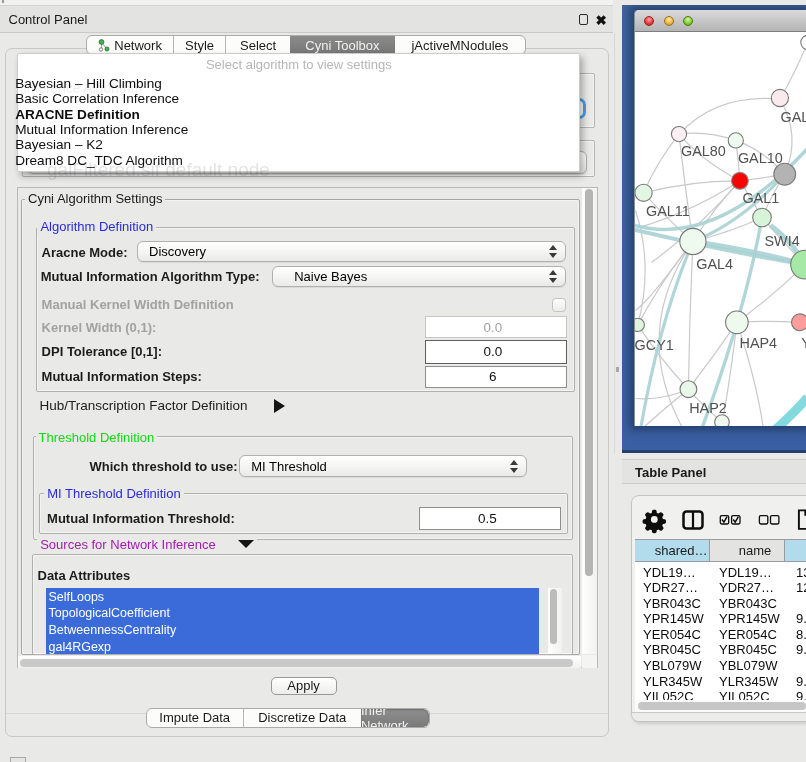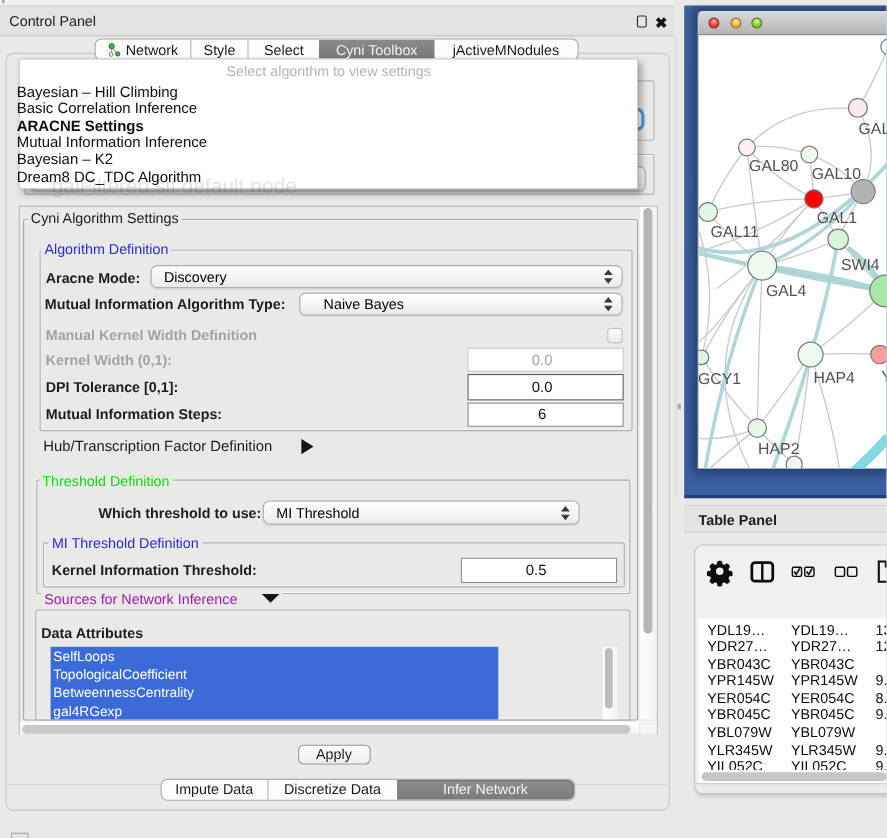--- a/index.html
+++ b/index.html
@@ -54,21 +54,21 @@
 <div class="abs group" style="left:21.5px;top:139.7px;width:573px;height:37.8px;border-color:#b4b4b4;"></div>
 <div class="abs combo" style="left:27px;top:151px;width:559.5px;height:23.4px;"></div>
 
 <div class="abs" style="left:17.4px;top:52.7px;width:562.8px;height:119.2px;background:#ffffff;border:1px solid #cccccc;border-radius:2px;box-shadow:3px 4px 7px rgba(0,0,0,0.3);"></div>
 <div class="abs" style="left:17.4px;top:57px;width:562.8px;text-align:center;font-size:13px;color:#b5b5b5;">Select algorithm to view settings</div>
 <div class="abs" style="left:23px;top:81px;font-size:13.8px;color:rgba(40,40,40,0.08);white-space:nowrap;">Inference Algorithm</div>
 <div class="abs" style="left:47px;top:158.5px;font-size:19px;color:rgba(40,40,40,0.13);white-space:nowrap;">galFiltered.sif default node</div>
 <div class="abs" style="left:15.2px;top:76.2px;font-size:13.6px;color:#0e0e0e;line-height:15.3px;white-space:nowrap;">
 Bayesian – Hill Climbing<br>
 Basic Correlation Inference<br>
-<b>ARACNE Settings</b><br>
+<b>ARACNE Definition</b><br>
 Mutual Information Inference<br>
 Bayesian – K2<br>
 Dream8 DC_TDC Algorithm
 </div>
 
 <div class="abs" style="left:17.2px;top:187px;width:580.5px;height:481px;border:1px solid #b8b8b6;background:#e9e9e7;"></div>
 
 <div class="abs" style="left:582px;top:188px;width:14.5px;height:466px;background:linear-gradient(90deg,#ffffff,#f1f1ef);"></div>
 <div class="abs" style="left:584.5px;top:189px;width:8px;height:387px;background:#b5b5b5;border-radius:4.5px;"></div>
 
@@ -122,37 +122,37 @@
     <span style="position:absolute;left:11.5px;top:3px;font-size:13px;">MI Threshold</span>
     <div class="carr" style="right:8px;top:3.5px;">
       <div class="u"></div>
       <div class="d"></div>
     </div>
   </div>
 
 <div class="abs group" style="left:39.2px;top:493px;width:528.4px;height:40.6px;border-color:#b0b0b0;"></div>
 <div class="abs gtitle" style="left:44.2px;top:486.3px;color:#2a2ae0;">MI Threshold Definition</div>
 
-<div class="abs b13" style="left:47.1px;top:510.5px;">Kernel Information Threshold:</div>
+<div class="abs b13" style="left:47.1px;top:510.5px;">Mutual Information Threshold:</div>
 <div class="abs field" style="left:419.4px;top:506.6px;width:142px;height:23.4px;line-height:21px;">0.5</div>
 
 <div class="abs group" style="left:32.1px;top:553.8px;width:541.4px;height:101.5px;border-color:#b0b0b0;"></div>
 <div class="abs gtitle" style="left:37.2px;top:537px;color:#a21caf;text-align:right;">Sources for Network Inference <span style="display:inline-block;width:0;height:0;border-top:8.3px solid #151515;border-left:8.5px solid transparent;border-right:8.5px solid transparent;vertical-align:1px;margin-left:19px;"></span></div>
 
 <div class="abs b13" style="left:37.5px;top:567.5px;">Data Attributes</div>
-<div class="abs" style="left:46px;top:587.8px;width:407px;height:66.5px;background:#3a6bd8;color:#fff;font-size:12.5px;line-height:16.6px;padding:1px 0 0 2.5px;">SelfLoops<br>TopologicalCoefficient<br>BetweennessCentrality<br>gal4RGexp</div>
+<div class="abs" style="left:46px;top:587.8px;width:493px;height:66.5px;background:#3a6bd8;color:#fff;font-size:12.5px;line-height:16.6px;padding:1px 0 0 2.5px;">SelfLoops<br>TopologicalCoefficient<br>BetweennessCentrality<br>gal4RGexp</div>
 <div class="abs" style="left:547.5px;top:587.8px;width:14px;height:66.5px;background:linear-gradient(90deg,#ffffff,#f1f1ef);"></div>
 <div class="abs" style="left:549.9px;top:588.6px;width:7.6px;height:55px;background:#bcbcbc;border-radius:4px;"></div>
 
 <div class="abs" style="left:582px;top:655px;width:14.5px;height:12.5px;background:#f4f4f2;"></div>
 
 <div class="abs" style="left:270.5px;top:677px;width:66.2px;height:17.5px;background:linear-gradient(#ffffff,#ededeb);border:1px solid #999997;border-radius:5px;text-align:center;font-size:13px;line-height:16px;color:#1a1a1a;">Apply</div>
 
 <div class="abs" style="left:5.5px;top:712.7px;width:602px;height:1px;background:#d6d6d4;"></div>
-<div class="abs" style="left:145.8px;top:707.9px;width:377px;height:20.2px;background:#fcfcfa;border:1px solid #ababab;border-radius:6px;display:flex;overflow:hidden;font-size:13px;color:#1a1a1a;">
+<div class="abs" style="left:145.8px;top:707.9px;width:284px;height:20.2px;background:#fcfcfa;border:1px solid #ababab;border-radius:6px;display:flex;overflow:hidden;font-size:13px;color:#1a1a1a;">
   <div class="seg" style="width:96.8px;border-right:1px solid #b6b6b6;">Impute Data</div>
   <div class="seg" style="width:117.3px;">Discretize Data</div>
   <div class="seg" style="flex:1;background:linear-gradient(#8f8f8f,#7a7a7a);color:#f1f1ef;border-radius:0 6px 6px 0;box-shadow:inset 0 1px 2px rgba(0,0,0,0.25);">Infer Network</div>
 </div>
 
 <div class="abs" style="left:10px;top:757px;width:16px;height:12px;background:#e4e4e2;border:1px solid #a8a8a8;"></div>
 
 <div class="abs" style="left:613px;top:0;width:193px;height:459px;background:#e9e9e7;"></div>
 <div class="abs" style="left:613.5px;top:33px;width:1px;height:420px;background:#d8d8d6;"></div>
 <div class="abs" style="left:616px;top:367px;width:3px;height:5px;background:#a8a8a8;"></div>
@@ -263,20 +263,25 @@
       <rect x="719.2" y="514.1" width="8.4" height="8.4" rx="1.4"></rect>
       <rect x="730.5" y="514.1" width="8.4" height="8.4" rx="1.4"></rect>
       <rect x="758.3" y="514.1" width="8.4" height="8.4" rx="1.4"></rect>
       <rect x="769.4" y="514.1" width="8.4" height="8.4" rx="1.4"></rect>
     </g>
     <path d="M720.8 518 l2 2.6 3.2 -5.4" stroke="#0d0d0d" stroke-width="1.5" fill="none"></path>
     <path d="M732.1 518 l2 2.6 3.2 -5.4" stroke="#0d0d0d" stroke-width="1.5" fill="none"></path>
     <path d="M797.8 508.9 h6.4 l4.5 4.5 v14 h-10.9 z M804.2 508.9 v4.5 h4.5" fill="none" stroke="#0d0d0d" stroke-width="1.9"></path>
   </svg>
   
+  <div style="position:absolute;left:3.6px;top:43.3px;right:0;height:23.2px;display:flex;font-size:13px;color:#1a1a1a;border-top:1px solid #9b9b9b;border-bottom:1px solid #9b9b9b;">
+    <div style="width:74.1px;background:#b2dcec;border-right:1px solid #9b9b9b;text-align:right;padding:3.5px 1px 0 0;">shared…</div>
+    <div style="width:75.7px;background:#e3e3e1;border-right:1px solid #9b9b9b;text-align:right;padding:3.5px 13px 0 0;">name</div>
+    <div style="flex:1;background:#b2dcec;"></div>
+  </div>
   
   <div style="position:absolute;left:3.6px;top:66.5px;right:0;height:138px;background:#fff;overflow:hidden;font-size:13px;color:#0d0d0d;">
     <div style="position:absolute;left:7.5px;top:2.5px;line-height:15.6px;">YDL19…<br>YDR27…<br>YBR043C<br>YPR145W<br>YER054C<br>YBR045C<br>YBL079W<br>YLR345W<br>YIL052C</div>
     <div style="position:absolute;left:83.5px;top:2.5px;line-height:15.6px;">YDL19…<br>YDR27…<br>YBR043C<br>YPR145W<br>YER054C<br>YBR045C<br>YBL079W<br>YLR345W<br>YIL052C</div>
     <div style="position:absolute;left:160.5px;top:2.5px;line-height:15.6px;">13<br>12<br><br>9.<br>8.<br>9.<br><br>9.<br>9.</div>
   </div>
   
   <div style="position:absolute;left:3.6px;top:204.5px;right:0;height:12.4px;background:#fafaf8;">
     <div style="position:absolute;left:2.2px;top:2.4px;right:0;height:7.8px;background:#c6c6c6;border-radius:4px;"></div>
   </div>

